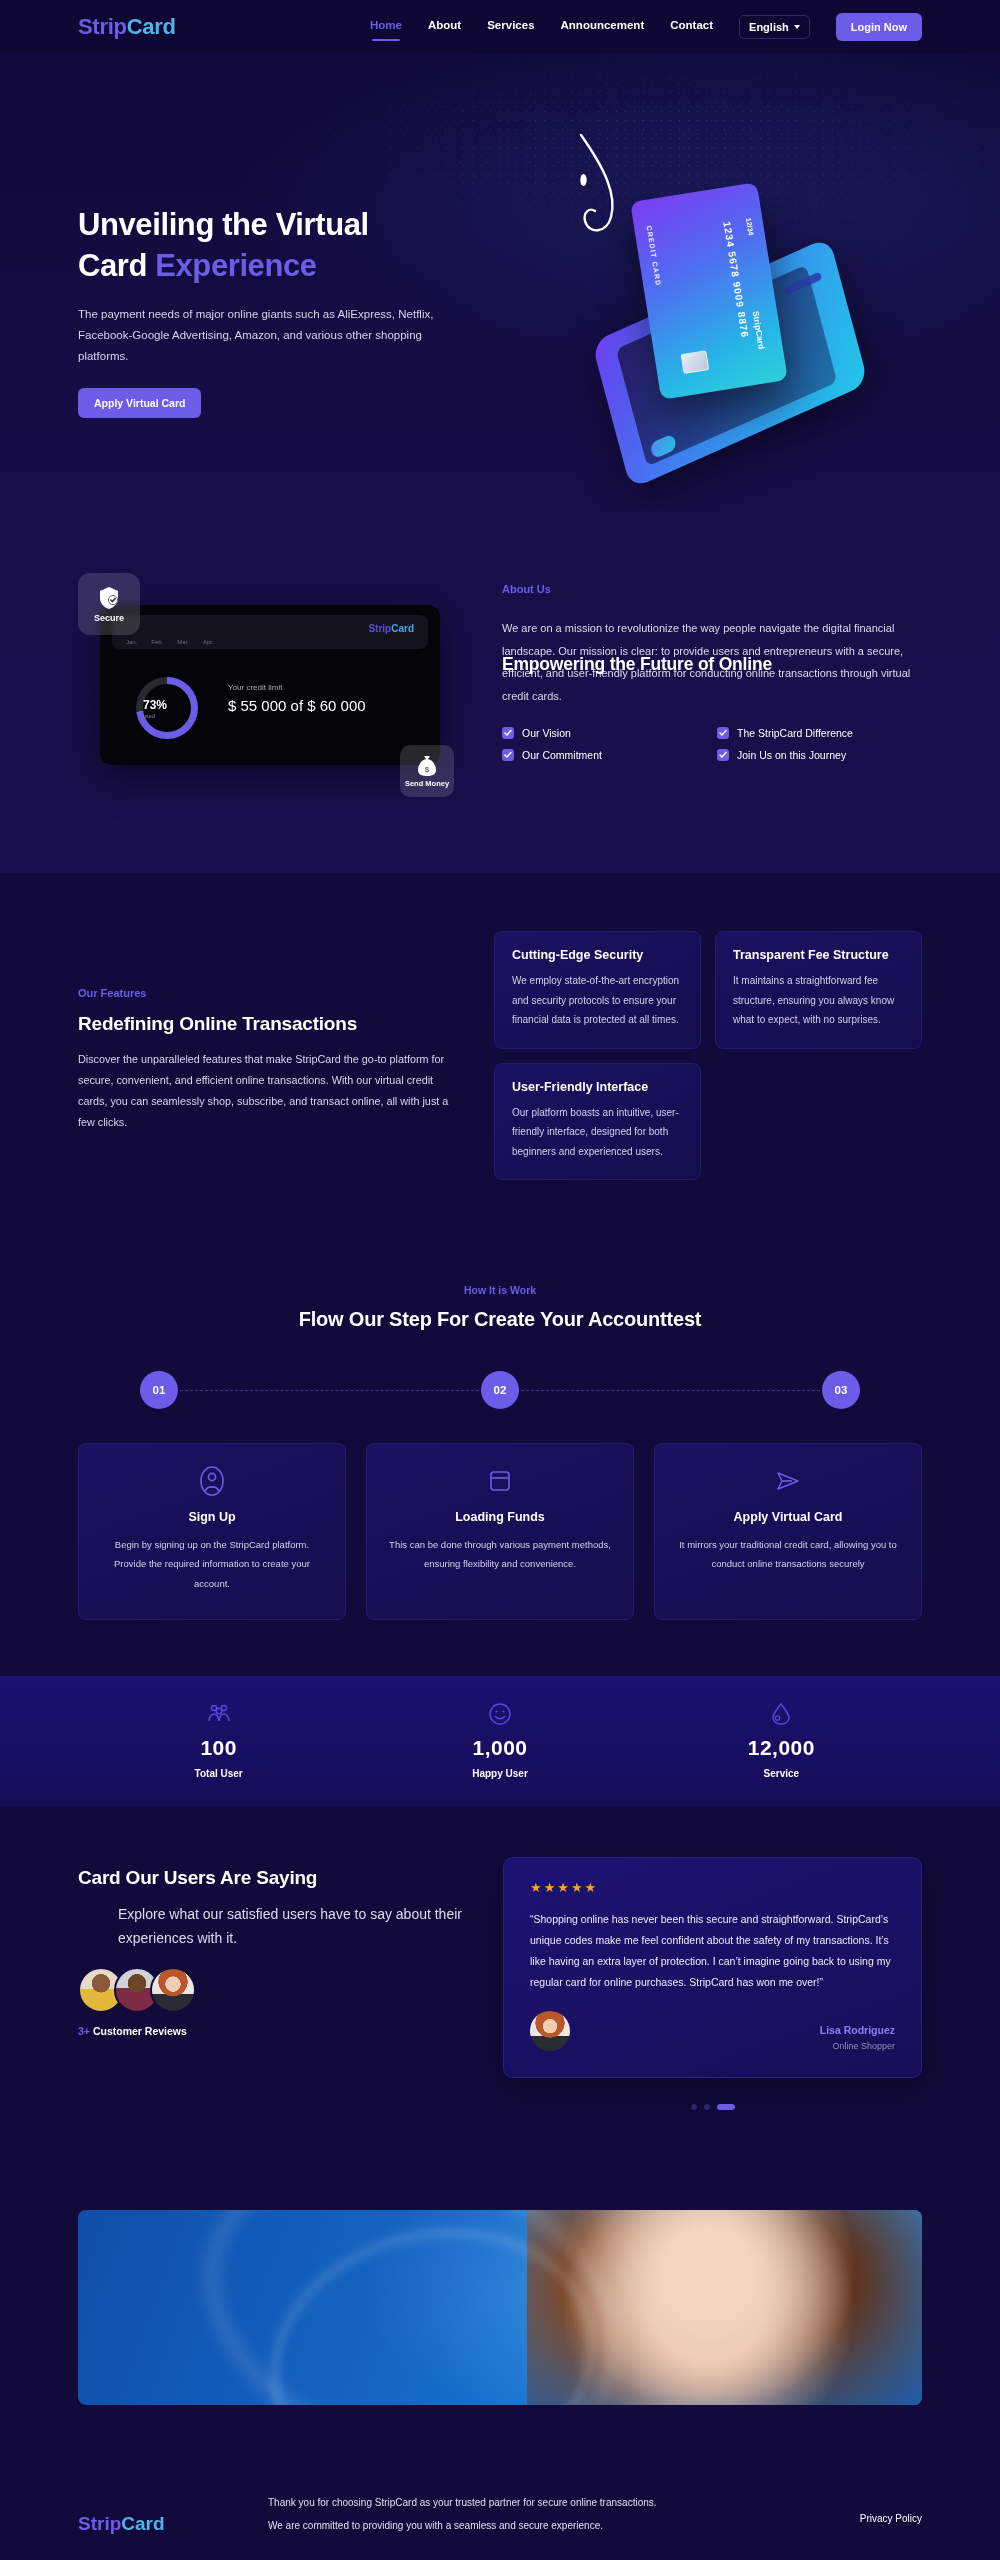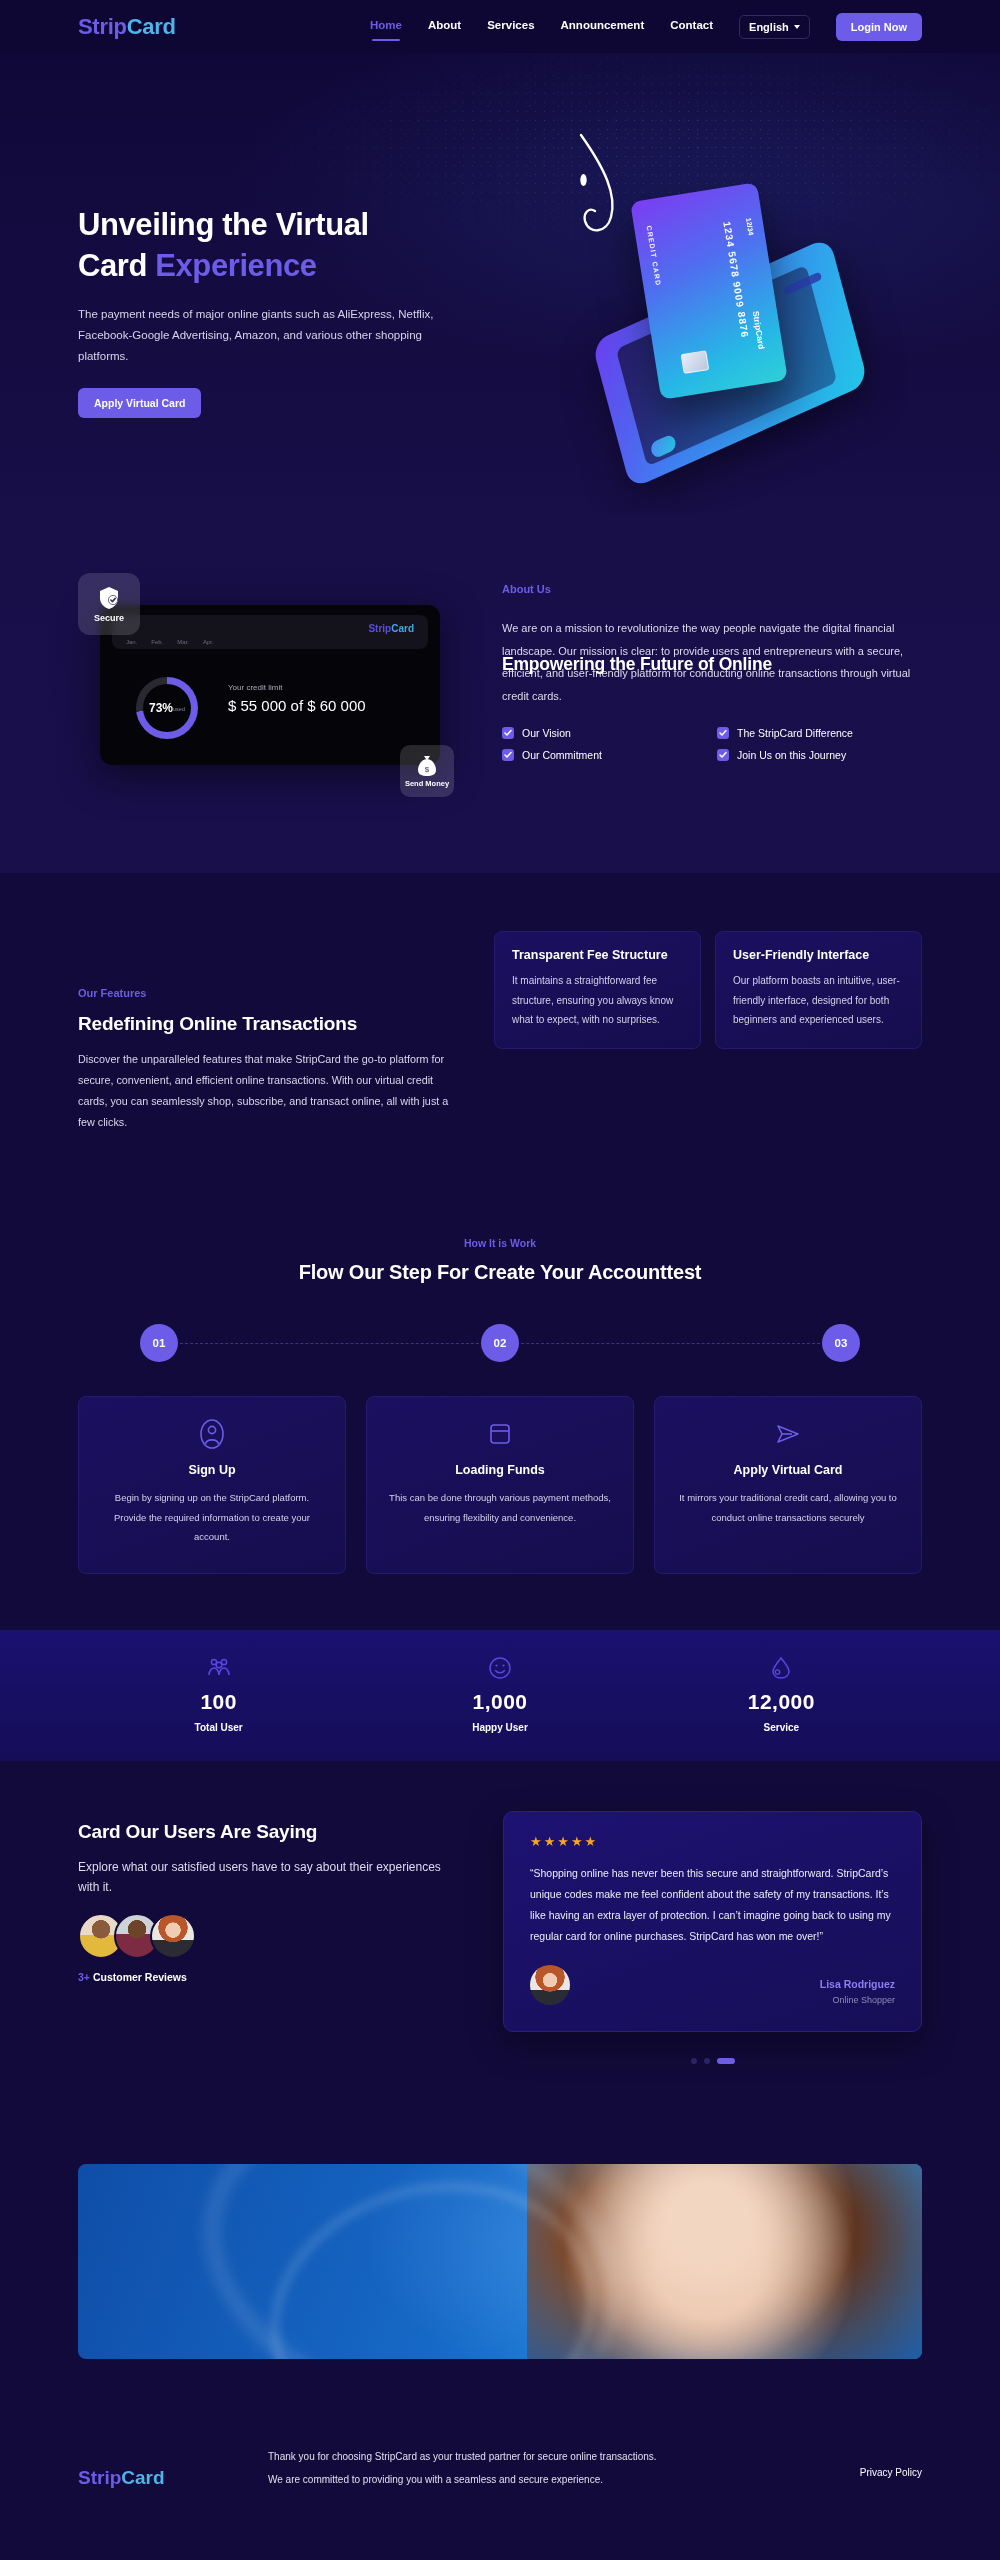--- a/index.html
+++ b/index.html
@@ -149,21 +149,21 @@
   }
   .dash-logo .a { color: #5b4de0; }
   .dash-logo .b { color: #3fa9e8; }
   .ring {
     position: absolute; left: 36px; top: 72px; width: 62px; height: 62px; border-radius: 50%;
     background: conic-gradient(#6c5ce7 0% 73%, #2a2932 73% 100%);
     display: flex; align-items: center; justify-content: center;
   }
   .ring-in {
     width: 48px; height: 48px; border-radius: 50%; background: #050409;
-    display: flex; flex-direction: row; align-items: center; justify-content: center;
+    display: flex; flex-direction: column; align-items: flex-start; justify-content: center;
   }
   .ring-pct { font-size: 12px; font-weight: 700; color: #fff; }
   .ring-used { font-size: 5.5px; color: #8b89a0; margin-top: 1px; }
   .dash-limit-lbl { position: absolute; left: 128px; top: 78px; font-size: 8px; color: #a9a7bb; }
   .dash-limit-val { position: absolute; left: 128px; top: 92px; font-size: 15px; font-weight: 400; color: #fff; white-space: nowrap; }
   .badge-secure {
     position: absolute; left: 0; top: 0; width: 62px; height: 62px; border-radius: 12px;
     background: rgba(255,255,255,0.14); backdrop-filter: blur(3px);
     display: flex; flex-direction: column; align-items: center; justify-content: center; gap: 3px;
   }
@@ -240,21 +240,21 @@
     display: grid; grid-template-columns: repeat(3,1fr); text-align: center;
   }
   .stat .ic { display: flex; justify-content: center; margin-bottom: 10px; }
   .stat .num { font-size: 21px; font-weight: 700; letter-spacing: 0.5px; }
   .stat .lbl { margin-top: 8px; font-size: 10px; font-weight: 600; color: #ffffff; }
 
   
   .testi { padding: 50px 78px 44px 78px; display: flex; gap: 40px; }
   .testi-left { width: 385px; padding-top: 10px; }
   .testi-title { font-size: 19px; font-weight: 700; letter-spacing: -0.2px; }
-  .testi-sub { margin-top: 14px; font-size: 12px; line-height: 1.7; color: #dedcef; }
+  .testi-sub { margin-top: 14px; font-size: 14px; line-height: 1.7; color: #dedcef; margin-left: 40px; }
   .avatars { margin-top: 16px; display: flex; }
   .av {
     width: 46px; height: 46px; border-radius: 50%; border: 2px solid #120a3a;
     margin-left: -10px; overflow: hidden; position: relative;
   }
   .av:first-child { margin-left: 0; }
   .reviews-line { margin-top: 12px; font-size: 10.5px; font-weight: 600; }
   .reviews-line .cnt { color: #6c5ce7; }
   .testi-card {
     flex: 1; background: linear-gradient(160deg,#1d1272 0%, #170e56 100%);
@@ -461,20 +461,24 @@
   </div>
 
   <div class="features">
     <div class="feat-left">
       <div class="eyebrow">Our Features</div>
       <div class="feat-title">Redefining Online Transactions</div>
       <div class="feat-desc">Discover the unparalleled features that make StripCard the go-to platform for secure, convenient, and efficient online transactions. With our virtual credit cards, you can seamlessly shop, subscribe, and transact online, all with just a few clicks.</div>
     </div>
     <div class="feat-grid">
       <div class="feat-card">
+        <h4>Cutting-Edge Security</h4>
+        <p>We employ state-of-the-art encryption and security protocols to ensure your financial data is protected at all times.</p>
+      </div>
+      <div class="feat-card">
         <h4>Transparent Fee Structure</h4>
         <p>It maintains a straightforward fee structure, ensuring you always know what to expect, with no surprises.</p>
       </div>
       <div class="feat-card">
         <h4>User-Friendly Interface</h4>
         <p>Our platform boasts an intuitive, user-friendly interface, designed for both beginners and experienced users.</p>
       </div>
     </div>
   </div>
 

